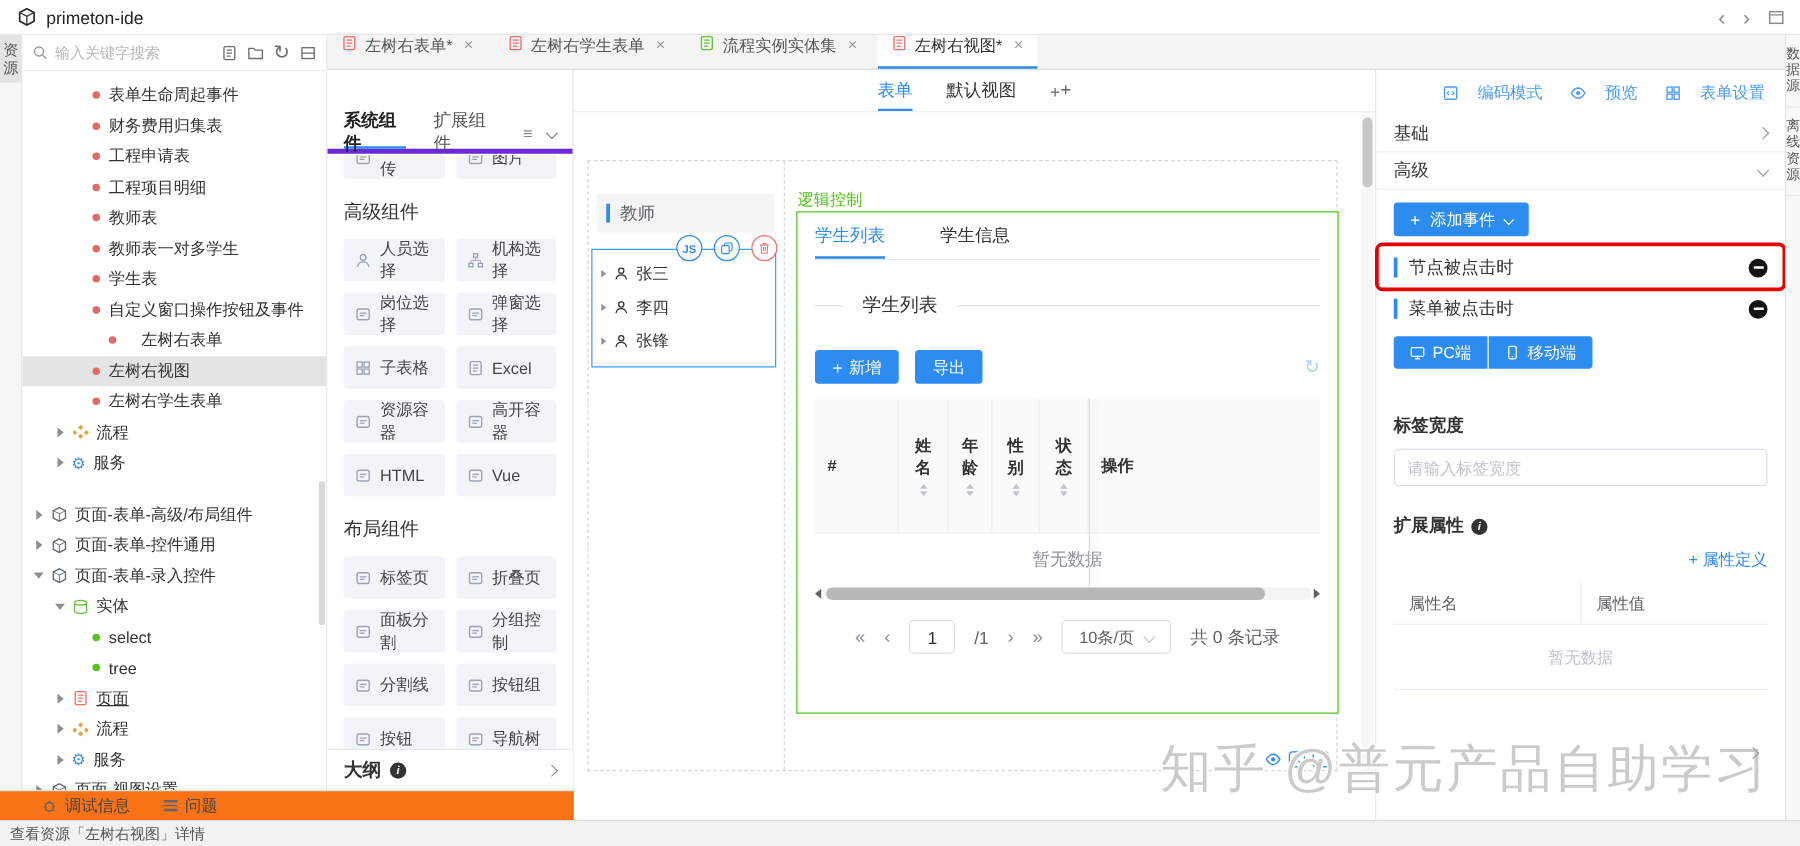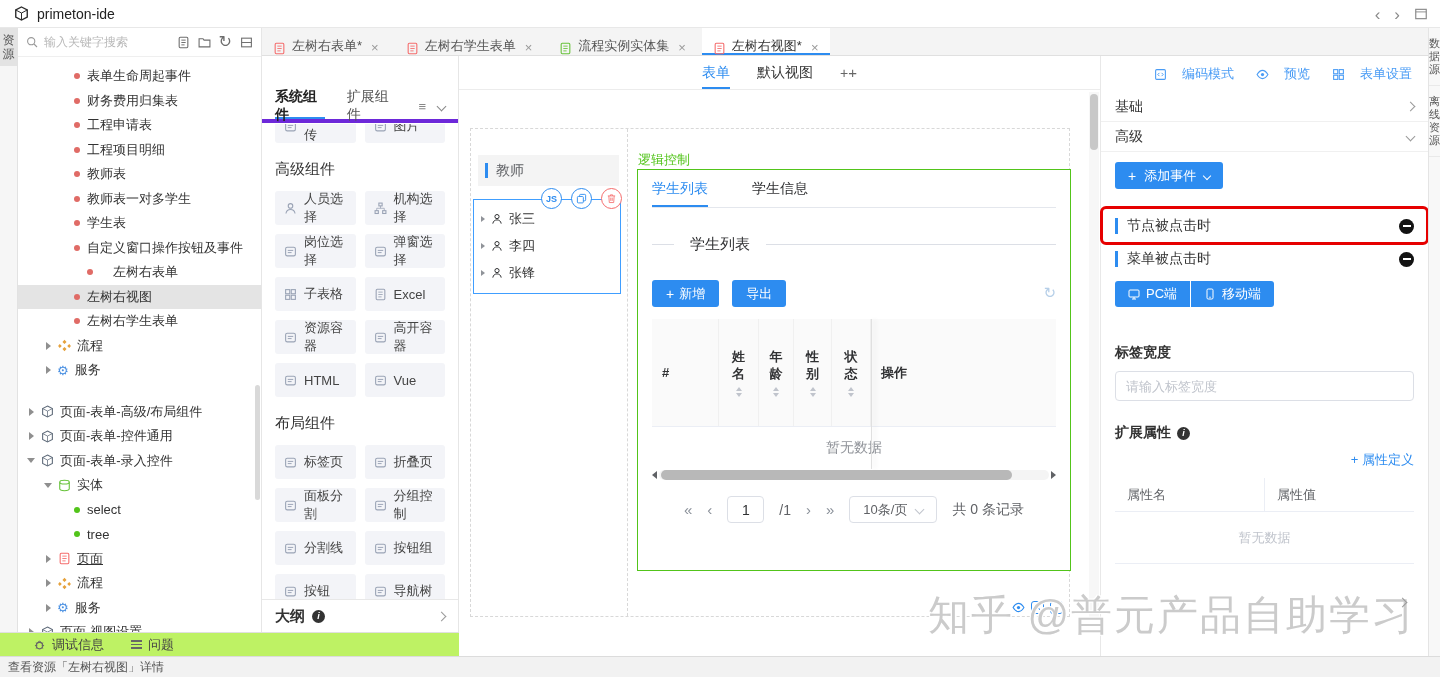--- a/index.html
+++ b/index.html
@@ -35,21 +35,21 @@
   .caret-d{width:0;height:0;border-top:5px solid #8f8f8f;border-left:4px solid transparent;border-right:4px solid transparent}
   .cwrap{width:10px;display:flex;justify-content:center;flex:none;margin-right:4px}
   .dot{width:6px;height:6px;border-radius:50%;flex:none}
   .ticon{width:14px;height:14px;margin-right:6px}
   .gear-ch{font-size:13px;line-height:1;color:#4a90e2}
   #sbthumb{position:absolute;right:1px;top:357px;width:5px;height:115px;background:#d9d9d9;border-radius:3px}
 
   
   #doctabs{position:absolute;left:262px;top:28px;width:1166px;height:28px;background:#f4f4f4;
            border-bottom:1px solid #e0e0e0;display:flex;align-items:stretch}
-  .dtab{display:flex;align-items:flex-end;gap:6px;padding:0 11px;margin-right:5px;font-size:13px;color:#555}
+  .dtab{display:flex;align-items:flex-start;gap:6px;padding:0 11px;margin-right:5px;font-size:13px;color:#555}
   .dtab.active{background:#fff;color:#333;box-shadow:inset 0 -2px 0 #2d8cf0}
   .dtab .close{color:#999;font-size:13px;margin-left:3px}
   .ic-form{color:#f56c6c}.ic-entity{color:#67c23a}
 
   
   #comp{position:absolute;left:262px;top:56px;width:197px;height:576px;background:#fff;border-right:1px solid #e6e6e6}
   #comp-tabs{position:absolute;top:37px;left:0;right:0;height:30px;border-bottom:4px solid #6d28d9;
              display:flex;align-items:center;padding:0 13px;gap:22px;font-size:14px}
   .ctab{color:#555;height:100%;display:flex;align-items:center}
   .ctab.active{color:#222;font-weight:bold;box-shadow:inset 0 -2px 0 #2d8cf0}
@@ -152,21 +152,21 @@
             color:#4a9cf5;font-size:13px}
   .rtool{display:flex;align-items:center;gap:15px}
   .acc{height:30px;display:flex;align-items:center;justify-content:space-between;padding:0 14px;
        border-bottom:1px solid #f0f0f0;font-size:14px;color:#333}
   .acc:first-of-type{border-top:1px solid #f6f6f6}
   .acc .chev{color:#999}
   #rcontent{padding:10px 14px 0;position:relative}
   #addevent{height:27px;background:#2d8cf0;color:#fff;border-radius:3px;display:inline-flex;align-items:center;
             gap:8px;padding:0 13px;font-size:13px;border:none}
   #addevent .chev{color:#fff;width:6px;height:6px}
-  #events{margin-top:24px;position:relative}
+  #events{margin-top:12px;position:relative}
   .evrow{height:26px;display:flex;align-items:center;margin-bottom:7px}
   .evbar{width:3px;height:16px;background:#2d8cf0;margin-right:9px;flex:none}
   .evlabel{font-size:14px;color:#333}
   .minusc{margin-left:auto;width:15px;height:15px;border-radius:50%;background:#131313;position:relative}
   .minusc:after{content:"";position:absolute;left:3.5px;top:6.5px;width:8px;height:2px;background:#fff}
   #redbox{position:absolute;left:-15px;right:-15px;top:-7px;height:39px;border:3px solid #e60000;border-radius:6px;pointer-events:none}
   .rlabel{font-size:14px;font-weight:bold;color:#333;display:flex;align-items:center;gap:6px}
   #disp-label{margin-top:23px}
   #dispbtns{margin-top:9px;display:flex;gap:1px}
   .dbtn{height:26px;background:#2d8cf0;color:#fff;display:flex;align-items:center;gap:6px;padding:0 13px;
@@ -186,21 +186,21 @@
   .pc2{padding-left:12px;display:flex;align-items:center}
   .pempty{height:52px;display:flex;align-items:center;justify-content:center;color:#c0c4cc;font-size:13px;
           border-bottom:1px solid #ebeef5}
 
   
   #rstrip{position:absolute;left:1428px;top:28px;width:12px;height:628px;background:#f8f8f8;border-left:1px solid #e4e4e4}
   .rstab{padding:9px 0;display:flex;justify-content:center;border-bottom:1px solid #e9e9e9}
   .rstab .vtext{width:12px;font-size:11px;line-height:13px}
 
   
-  #bottombar{position:absolute;left:0;top:632px;width:459px;height:24px;background:#bef264;border-top:1px solid #e0e0e0;
+  #bottombar{position:absolute;left:0;top:632px;width:459px;height:24px;background:#f97316;border-top:1px solid #e0e0e0;
              display:flex;align-items:center;gap:27px;padding-left:33px;font-size:13px;color:#444}
   .btab{display:flex;align-items:center;gap:6px;color:#444}
   .btab .ico{color:#666}
   .bars{display:inline-flex;flex-direction:column;gap:2px}
   .bars i{width:11px;height:1.6px;background:#666;display:block}
   #statusbar{position:absolute;left:0;top:656px;width:1440px;height:21px;background:#f2f2f2;border-top:1px solid #dcdcdc;
              display:flex;align-items:center;padding-left:8px;font-size:12px;color:#555}
 </style>
 </head>
 <body>

